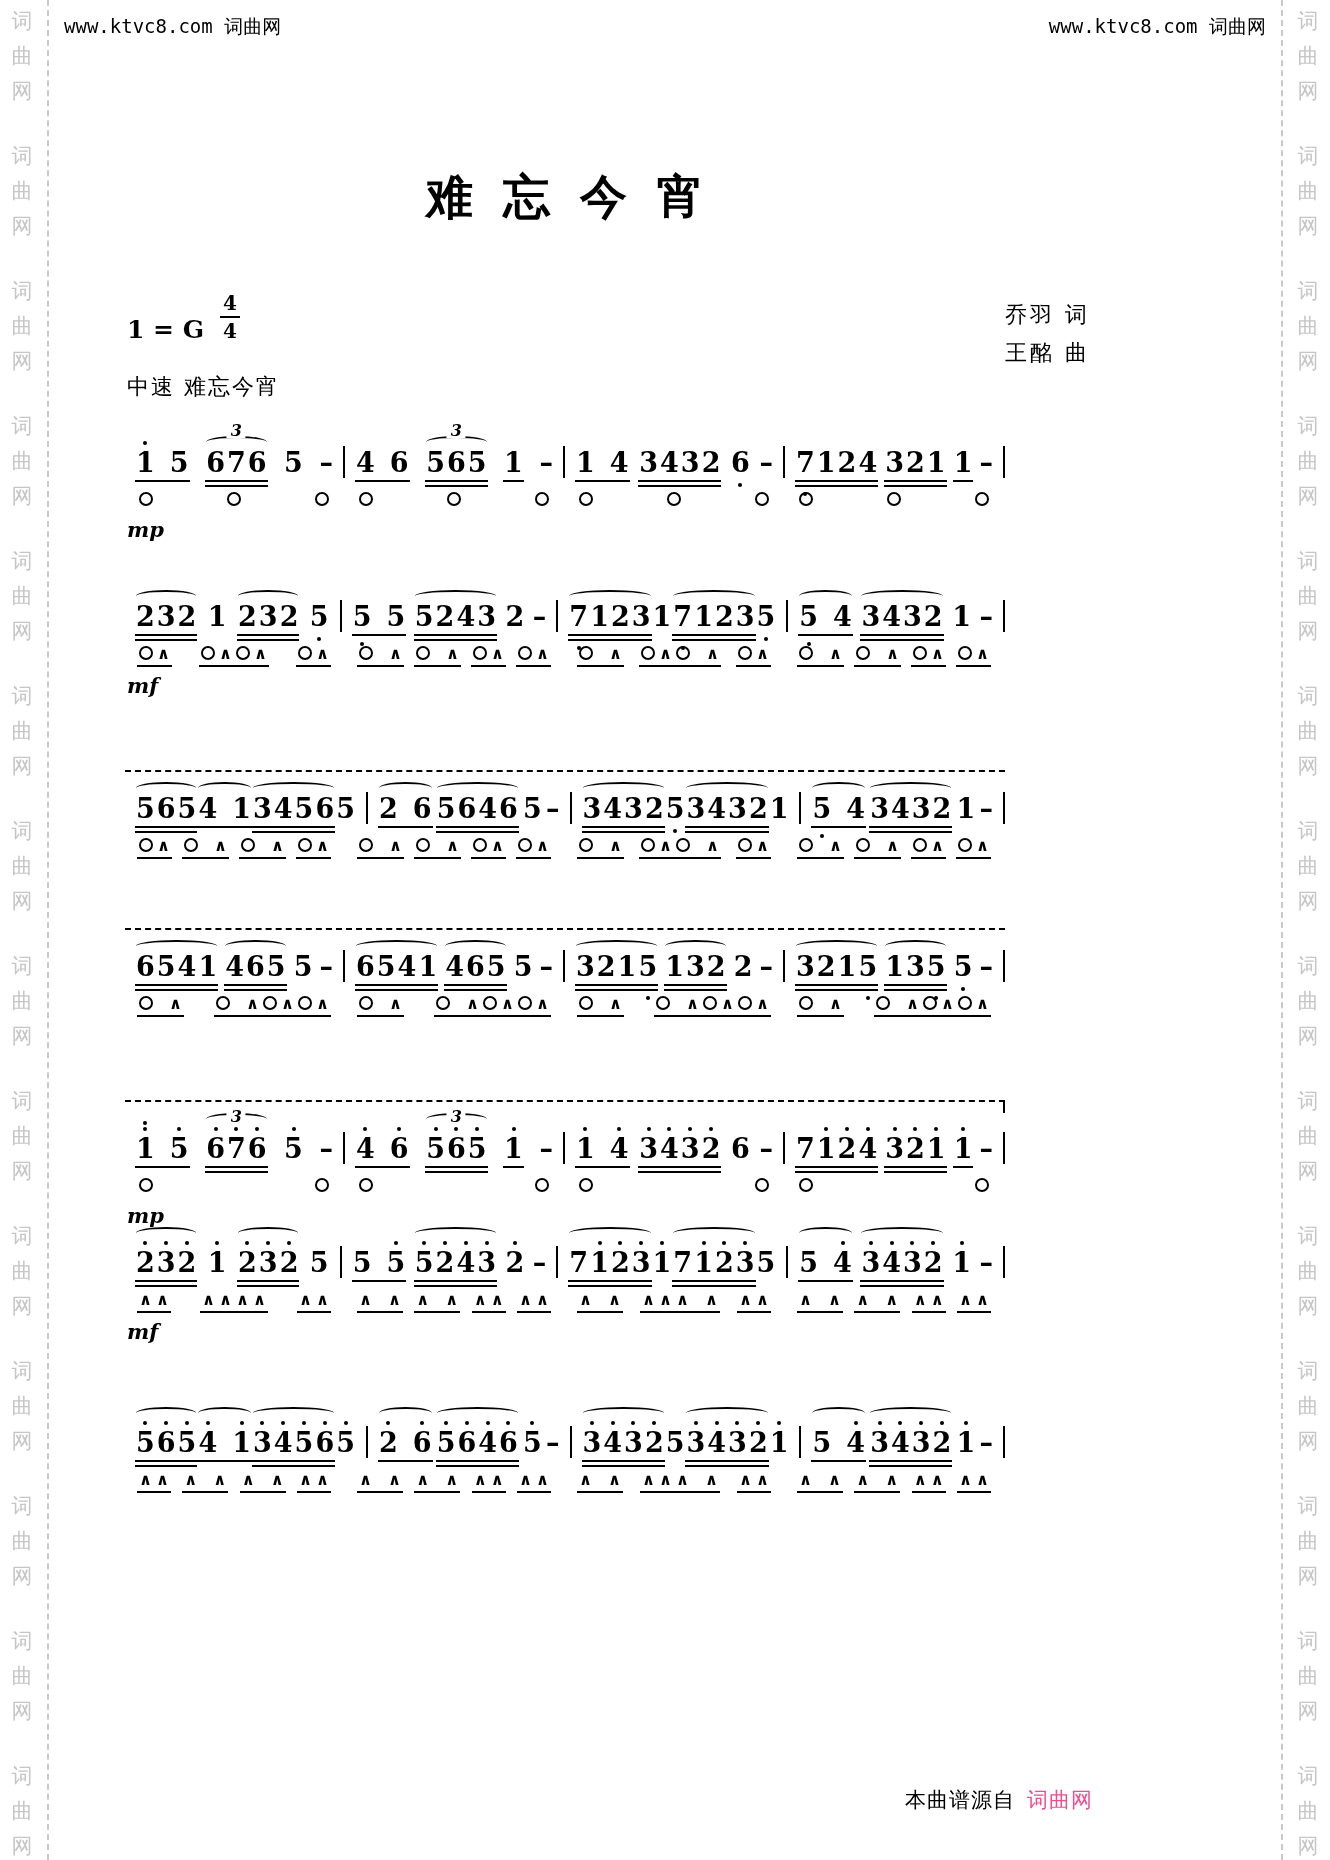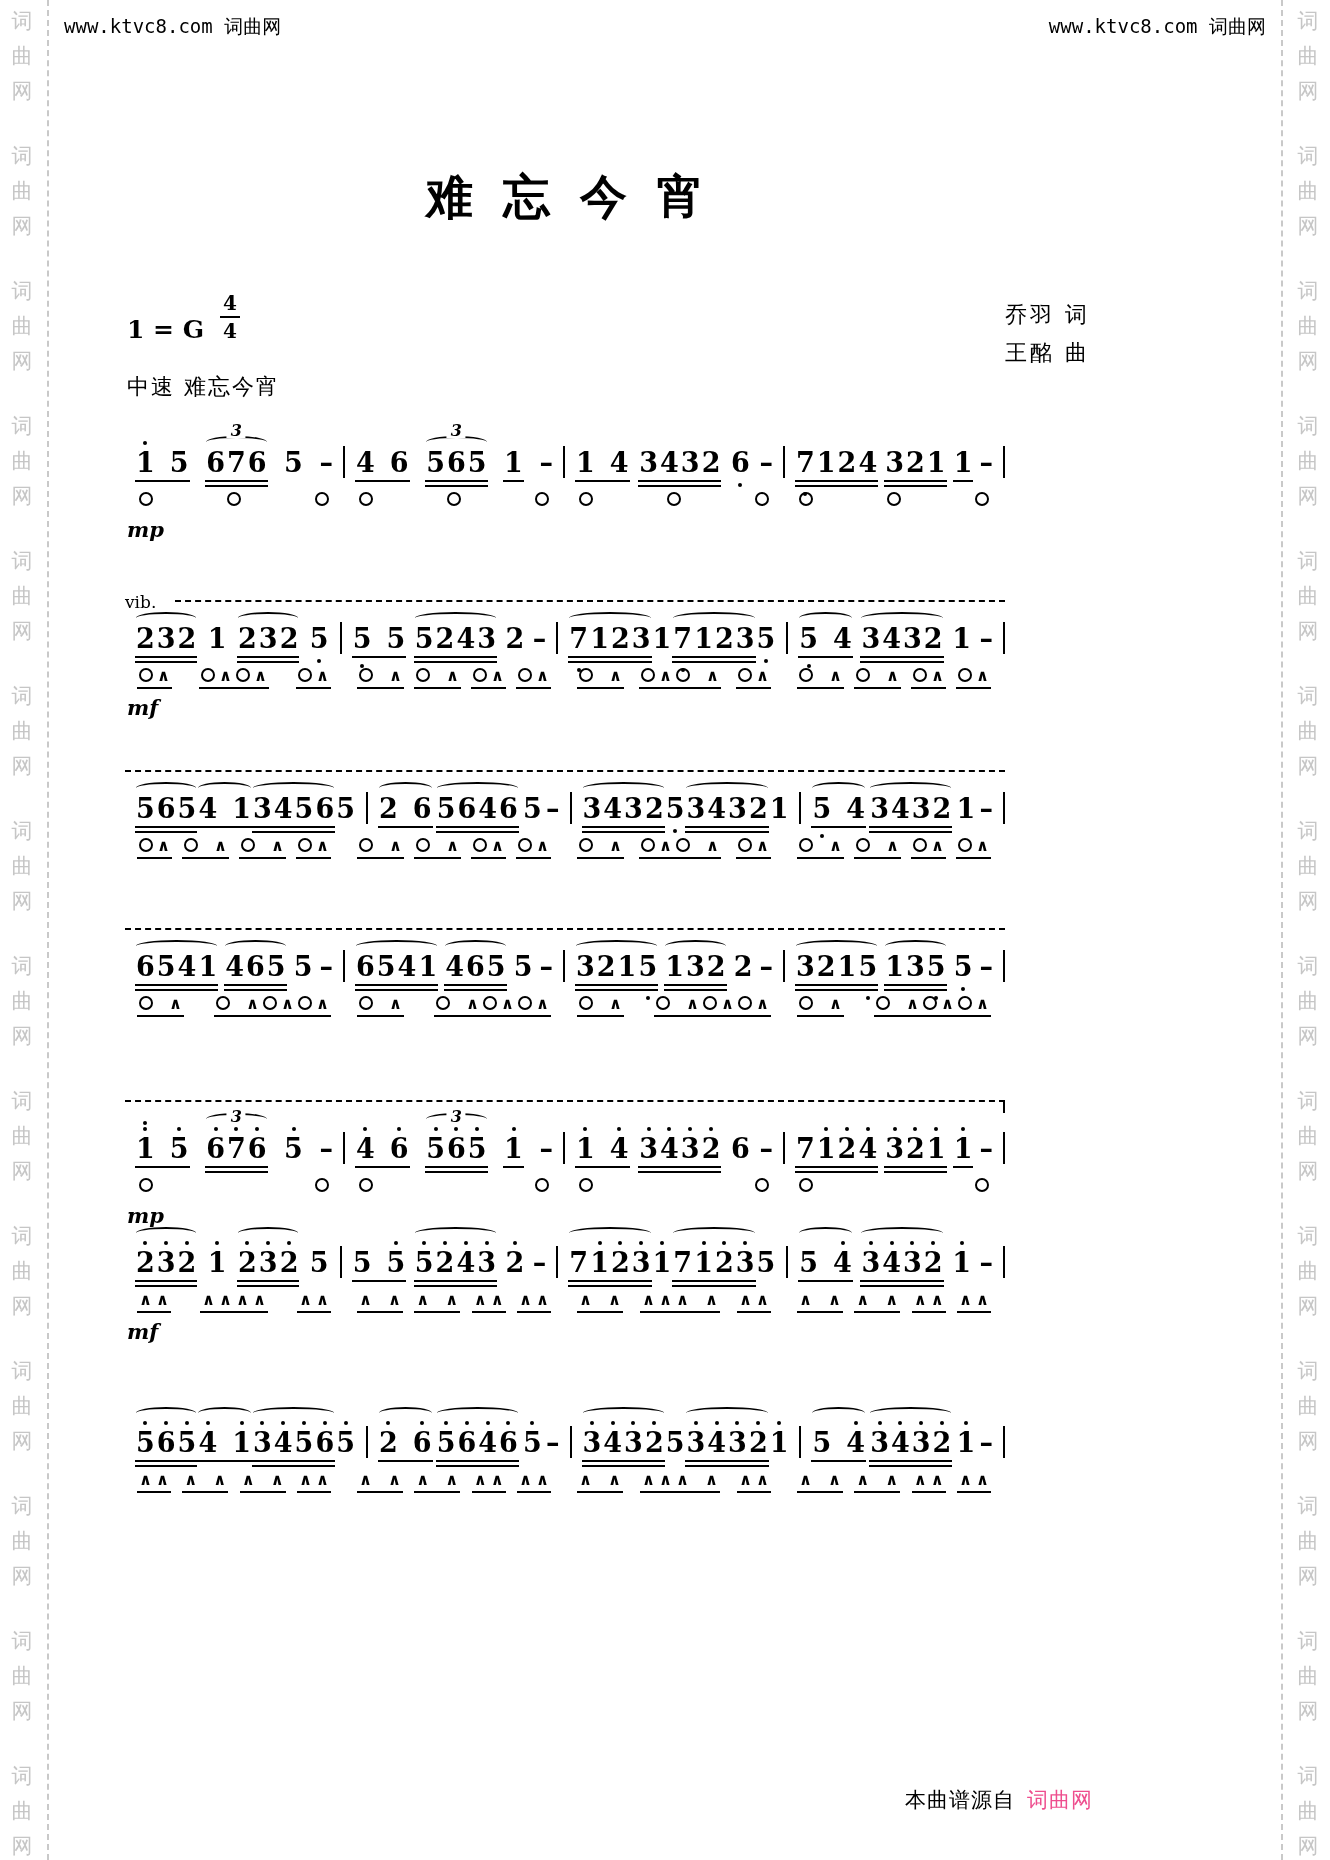--- a/index.html
+++ b/index.html
@@ -347,21 +347,20 @@
               </span>
               <span class="agrp">
                 <i class="cir"></i>
               </span>
             </div>
             <i class="blph"></i>
           </div>
           <div class="dyn">mp</div>
         </div>
         <div class="mline" style="top: 592px;">
-          <div class="sys"><span class="syslab">vib.</span><i class="dashline"></i></div>
           <div class="nrow">
             <div class="bar">
               <span class="tok u2x">
                 <span class="dg">2</span>
                 <span class="dg">3</span>
                 <span class="dg">2</span>
                 <i class="ul1"></i>
                 <i class="ul2"></i>
                 <i class="slur"></i>
               </span>

